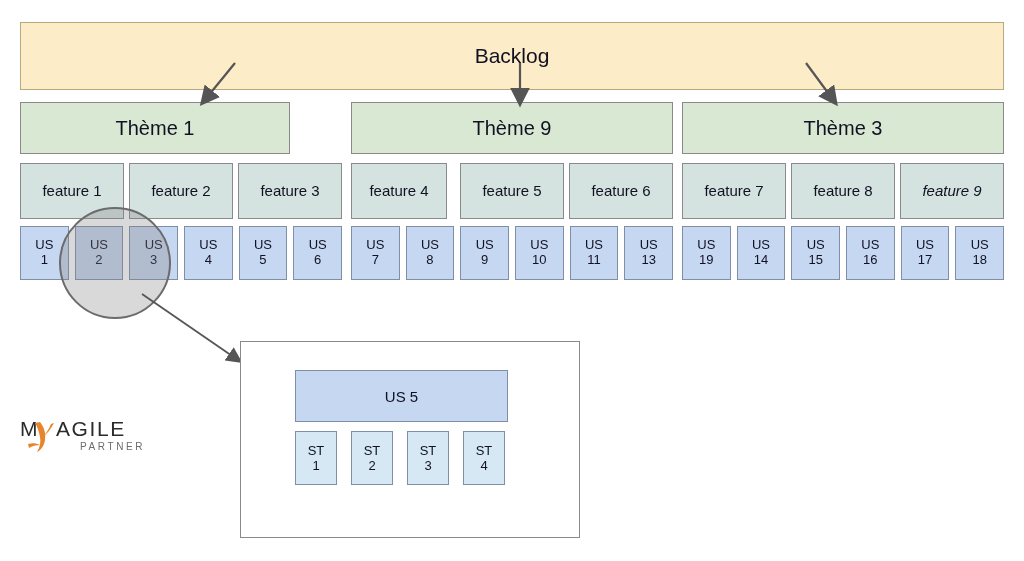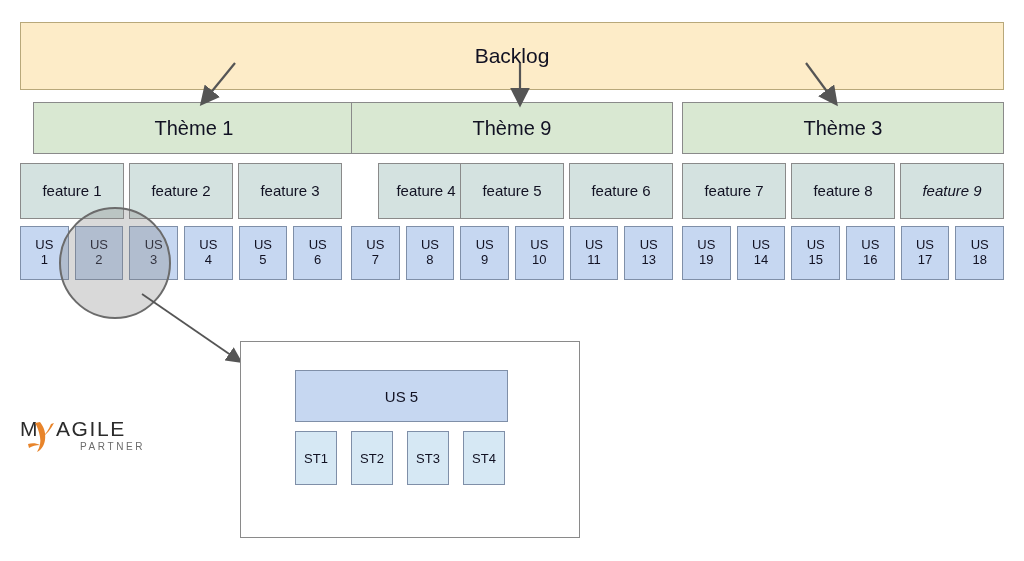--- a/index.html
+++ b/index.html
@@ -49,21 +49,21 @@
 
   
   .theme {
     top: 102px;
     height: 52px;
     background: #d9e8d2;
     border: 1px solid #8a8a8a;
     font-size: 20px;
     color: #111122;
   }
-  .theme-0 { left: 20px;  width: 322px; margin-left: 13px; }
+  .theme-0 { left: 20px;  width: 270px; }
   .theme-1 { left: 351px; width: 322px; }
   .theme-2 { left: 682px; width: 322px; }
 
   
   .feature {
     top: 163px;
     height: 56px;
     background: #d4e2e0;
     border: 1px solid #8a8a8a;
     font-size: 15px;
@@ -124,21 +124,21 @@
   }
   .detail-st {
     position: absolute;
     top: 89px;
     width: 42px;
     height: 54px;
     background: #d6e8f4;
     border: 1px solid #7f8fa8;
     box-sizing: border-box;
     display: flex;
-    flex-direction: row;
+    flex-direction: column;
     align-items: center;
     justify-content: center;
     font-size: 13px;
     color: #111122;
   }
   .detail-st span { display: block; }
 
   
   .logo {
     position: absolute;
@@ -164,21 +164,21 @@
   <div class="box backlog">Backlog</div>
 
   <div class="box theme theme-0">Thème 1</div>
   <div class="box theme theme-1">Thème 9</div>
   <div class="box theme theme-2">Thème 3</div>
 
   <div id="feature-layer">
       <div class="box feature" style="left: 20px; width: 104px;">feature 1</div>
       <div class="box feature" style="left: 129px; width: 104px;">feature 2</div>
       <div class="box feature" style="left: 238px; width: 104px;">feature 3</div>
-      <div class="box feature" style="left: 351px; width: 96px; margin-left: 27px;">feature 4</div>
+      <div class="box feature" style="left: 351px; width: 96px;">feature 4</div>
       <div class="box feature" style="left: 460px; width: 104px;">feature 5</div>
       <div class="box feature" style="left: 569px; width: 104px;">feature 6</div>
       <div class="box feature" style="left: 682px; width: 104px;">feature 7</div>
       <div class="box feature" style="left: 791px; width: 104px;">feature 8</div>
       <div class="box feature" style="left: 900px; width: 104px; font-style: italic;">feature 9</div>
     </div>
 
   <div id="us-layer">
       <div class="box us" style="left: 20px; width: 48.6667px;">
         <span>US</span>

